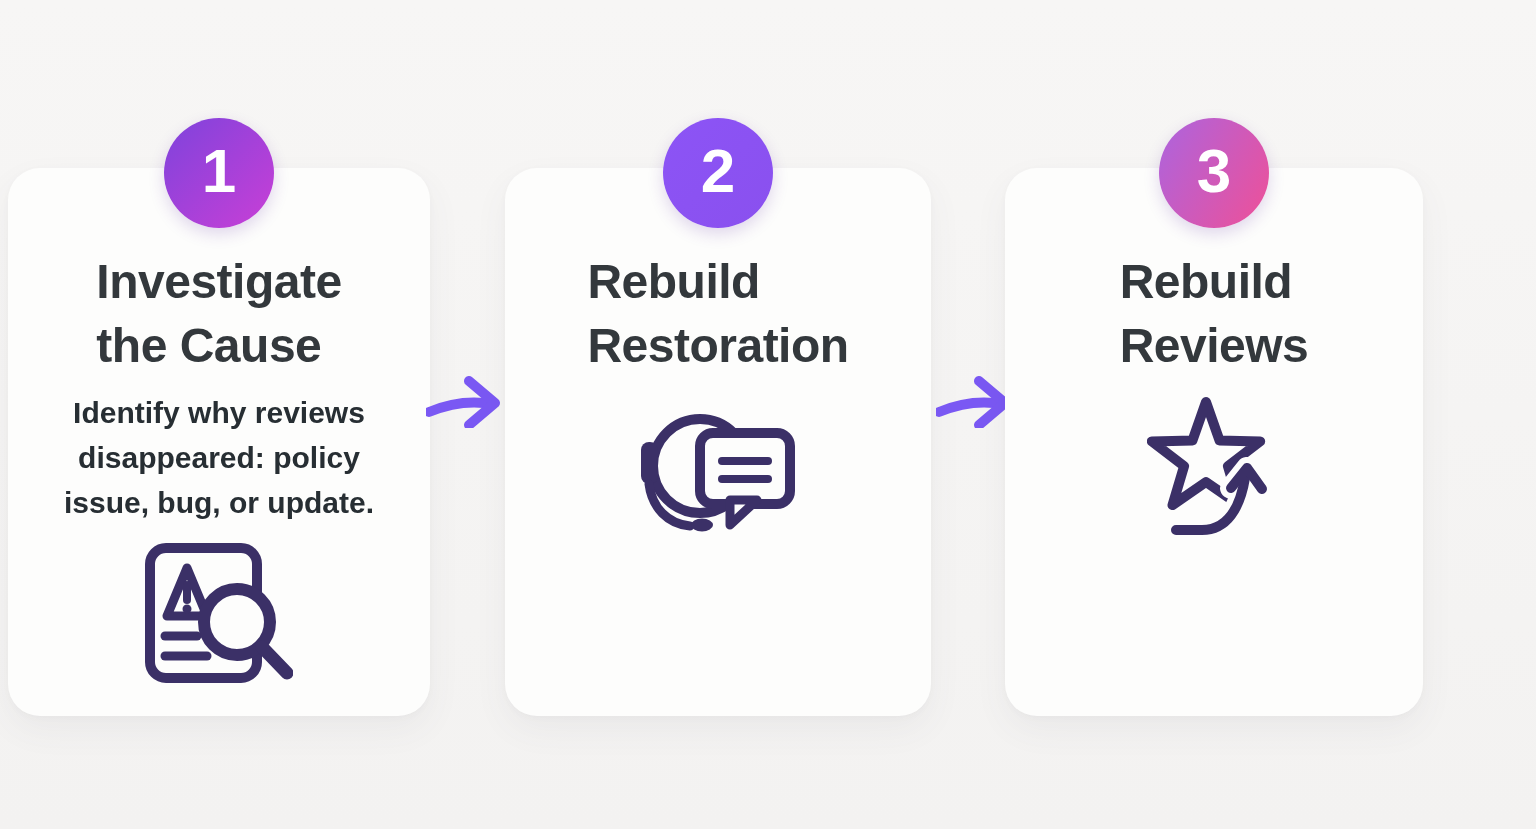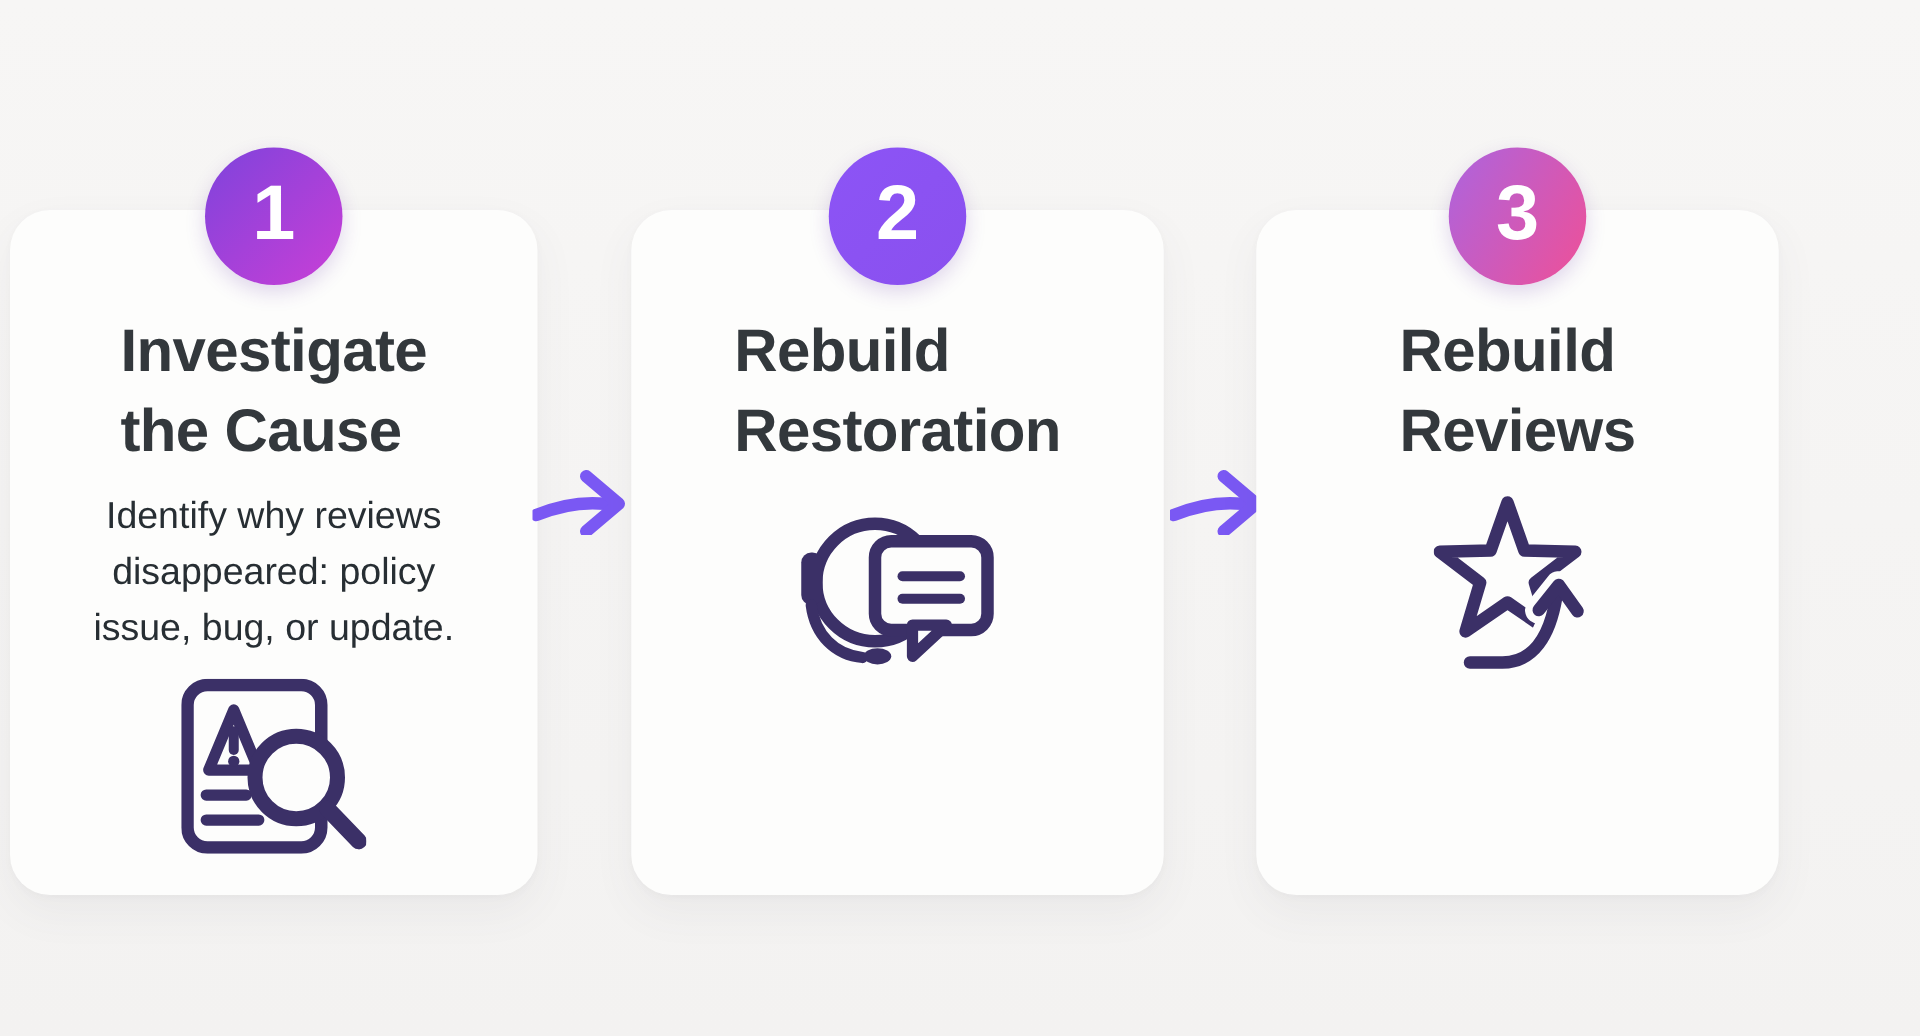--- a/index.html
+++ b/index.html
@@ -58,21 +58,21 @@
     font-weight: bold;
     line-height: 64px;
     letter-spacing: -0.5px;
     text-align: left;
     white-space: pre-line;
   }
   .desc {
     margin: 12px 0 0 0;
     color: var(--body);
     font-size: 30px;
-    font-weight: normal;
+    font-weight: bold;
     line-height: 45px;
     text-align: center;
     white-space: pre-line;
   }
   .icon {
     margin-top: 18px;
     display: flex;
     align-items: center;
     justify-content: center;
   }

